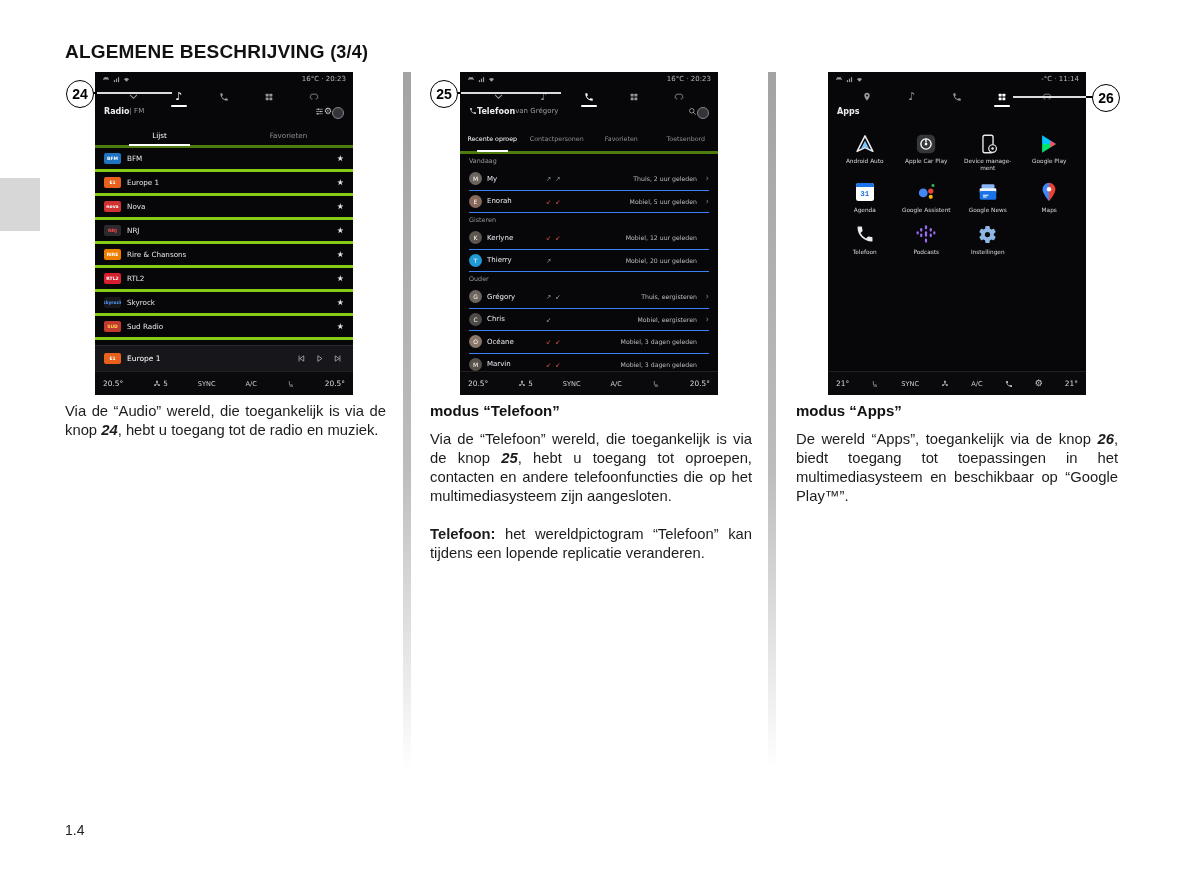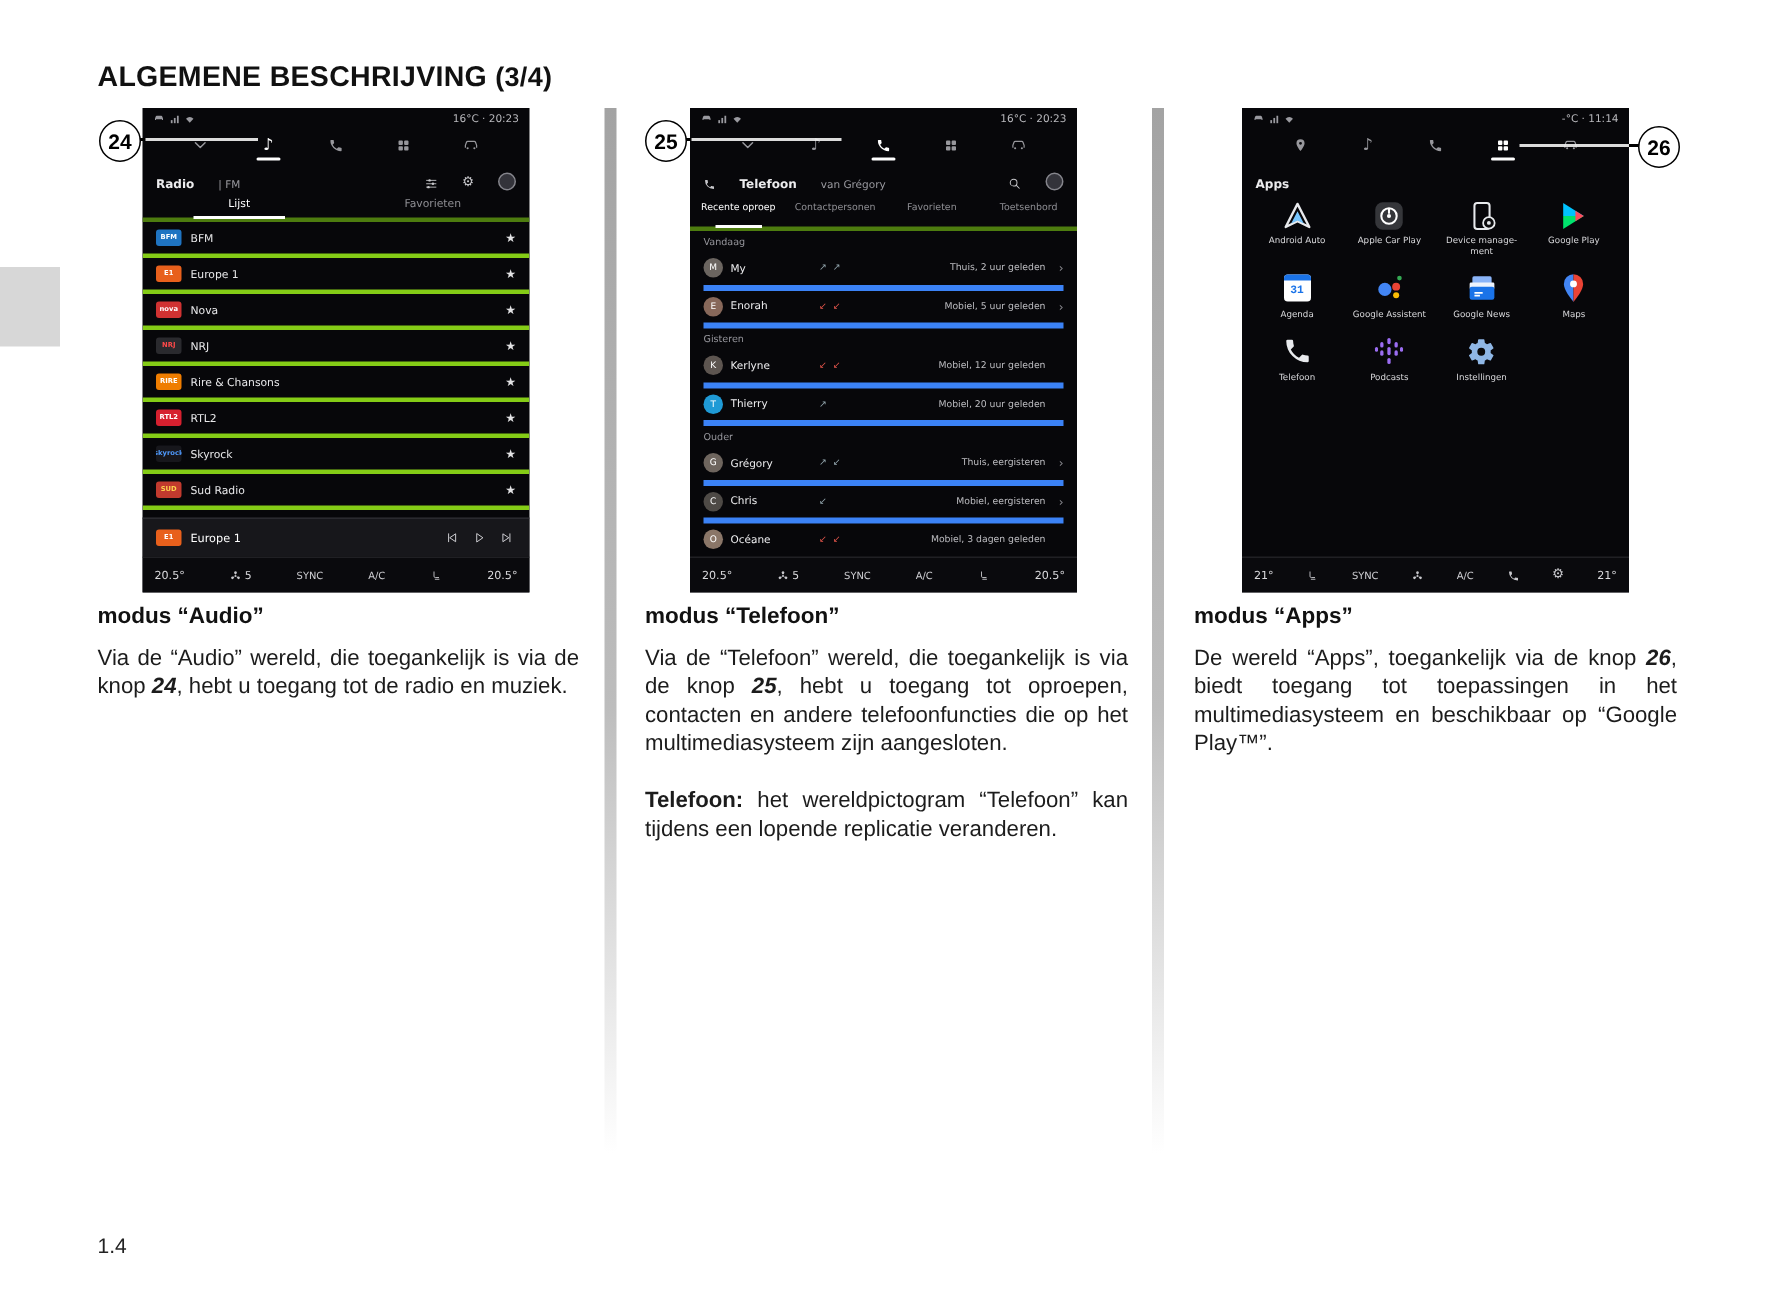--- a/index.html
+++ b/index.html
@@ -38,21 +38,21 @@
   svg{display:block;}
   .status-bar{flex:0 0 14px;display:flex;align-items:center;justify-content:space-between;
     padding:0 7px;font-size:7px;color:#b9b9bd;}
   .status-icons{display:flex;align-items:center;gap:3px;color:#9a9aa0;}
   .status-right{white-space:nowrap;}
   .nav-bar{flex:0 0 21px;display:flex;align-items:center;justify-content:space-around;padding:0 16px;}
   .nav-item{color:#97979c;width:22px;height:17px;display:flex;align-items:center;justify-content:center;position:relative;}
   .nav-item.active{color:#fff;}
   .nav-item.active::after{content:"";position:absolute;bottom:-2px;left:3px;right:3px;height:1.6px;background:#fff;border-radius:1px;}
   .note-glyph{font-size:11px;line-height:1;}
-  .screen-header{flex:0 0 20px;display:flex;align-items:flex-end;gap:16px;padding:0 9px;font-size:8px;color:#ececee;}
+  .screen-header{flex:0 0 20px;display:flex;align-items:flex-start;gap:0;padding:0 9px;font-size:8px;color:#ececee;}
   .hdr-title{font-weight:bold;}
   .hdr-sub{color:#9a9aa0;font-size:7px;}
   .spacer{flex:1;}
   .hdr-icon{color:#c6c6ca;}
   .hdr-gear{font-size:9px;color:#c6c6ca;line-height:1;}
   .avatar-dot{width:10px;height:10px;border-radius:50%;background:#33333a;border:1px solid #85858c;}
   .tab-row{flex:0 0 18px;display:flex;border-bottom:3px solid #4d7c0f;}
   .scr-tab{flex:1;display:flex;align-items:center;justify-content:center;text-align:center;
     font-size:7.2px;color:#8e8e93;position:relative;line-height:1.1;padding:0 2px;}
   .scr-tab.active{color:#fff;}
@@ -78,21 +78,21 @@
     display:flex;align-items:center;justify-content:space-between;padding:0 8px;
     font-size:7.2px;color:#d9d9dc;}
   .clim-group{display:flex;align-items:center;gap:2px;}
   .clim-label{font-size:6.6px;color:#cfcfd3;}
   .clim-temp{font-size:7.4px;}
   .cicon{color:#c9c9cd;}
 
   
   .call-list{flex:1 1 auto;overflow:hidden;padding:0 9px;}
   .section-label{height:14px;display:flex;align-items:center;font-size:6.4px;color:#97979d;}
-  .call-row{height:21.5px;display:flex;align-items:center;gap:5px;border-bottom:4px solid #3b82f6;}
+  .call-row{height:21.5px;display:flex;align-items:center;gap:5px;border-bottom:1px solid #3b82f6;}
   .call-avatar{width:13px;height:13px;border-radius:50%;font-size:6px;color:#fff;
     display:flex;align-items:center;justify-content:center;flex:0 0 auto;}
   .call-name{width:54px;font-size:7px;color:#ededef;white-space:nowrap;overflow:hidden;}
   .call-arrows{flex:1;font-size:6.2px;color:#93a6ae;letter-spacing:1px;}
   .call-arrows.missed{color:#e0544a;}
   .call-detail{font-size:6.2px;color:#bcbcc0;white-space:nowrap;}
   .call-chevron{width:7px;text-align:right;font-size:8px;color:#8a8a90;}
 
   
   .apps-grid{display:grid;grid-template-columns:repeat(4,1fr);row-gap:9px;padding:5px 6px 0 6px;}
@@ -612,21 +612,20 @@
     <span class="clim-label">A/C</span>
     <svg class="cicon" width="8" height="8" viewBox="0 0 24 24" fill="currentColor">
         <path d="M6.62 10.79a15.05 15.05 0 0 0 6.59 6.59l2.2-2.2a1 1 0 0 1 1.01-.24c1.12.37 2.33.57 3.57.57a1 1 0 0 1 1 1V20a1 1 0 0 1-1 1A17 17 0 0 1 3 4a1 1 0 0 1 1-1h3.5a1 1 0 0 1 1 1c0 1.24.2 2.45.57 3.57a1 1 0 0 1-.25 1.01z"></path>
       </svg>
     <span class="hdr-gear">⚙</span>
     <span class="clim-temp">21°</span>
   </div>
 </div>
 
 <section class="text-col col-1">
-  <h2 class="col-heading">modus “Audio”</h2>
   <p class="col-body"><span>Via de “Audio” wereld, die toegankelijk is via de knop </span><span class="refnum">24</span><span>, hebt u toegang tot de radio en muziek.</span></p>
 </section>
 
 <section class="text-col col-2">
   <h2 class="col-heading">modus “Telefoon”</h2>
   <p class="col-body"><span>Via de “Telefoon” wereld, die toegankelijk is via de knop </span><span class="refnum">25</span><span>, hebt u toegang tot oproepen, contacten en andere telefoonfuncties die op het multimediasysteem zijn aangesloten.</span></p>
   <p class="col-body note"><span class="note-label">Telefoon:</span><span>  het wereldpictogram “Telefoon” kan tijdens een lopende replicatie veranderen.</span></p>
 </section>
 
 <section class="text-col col-3">

